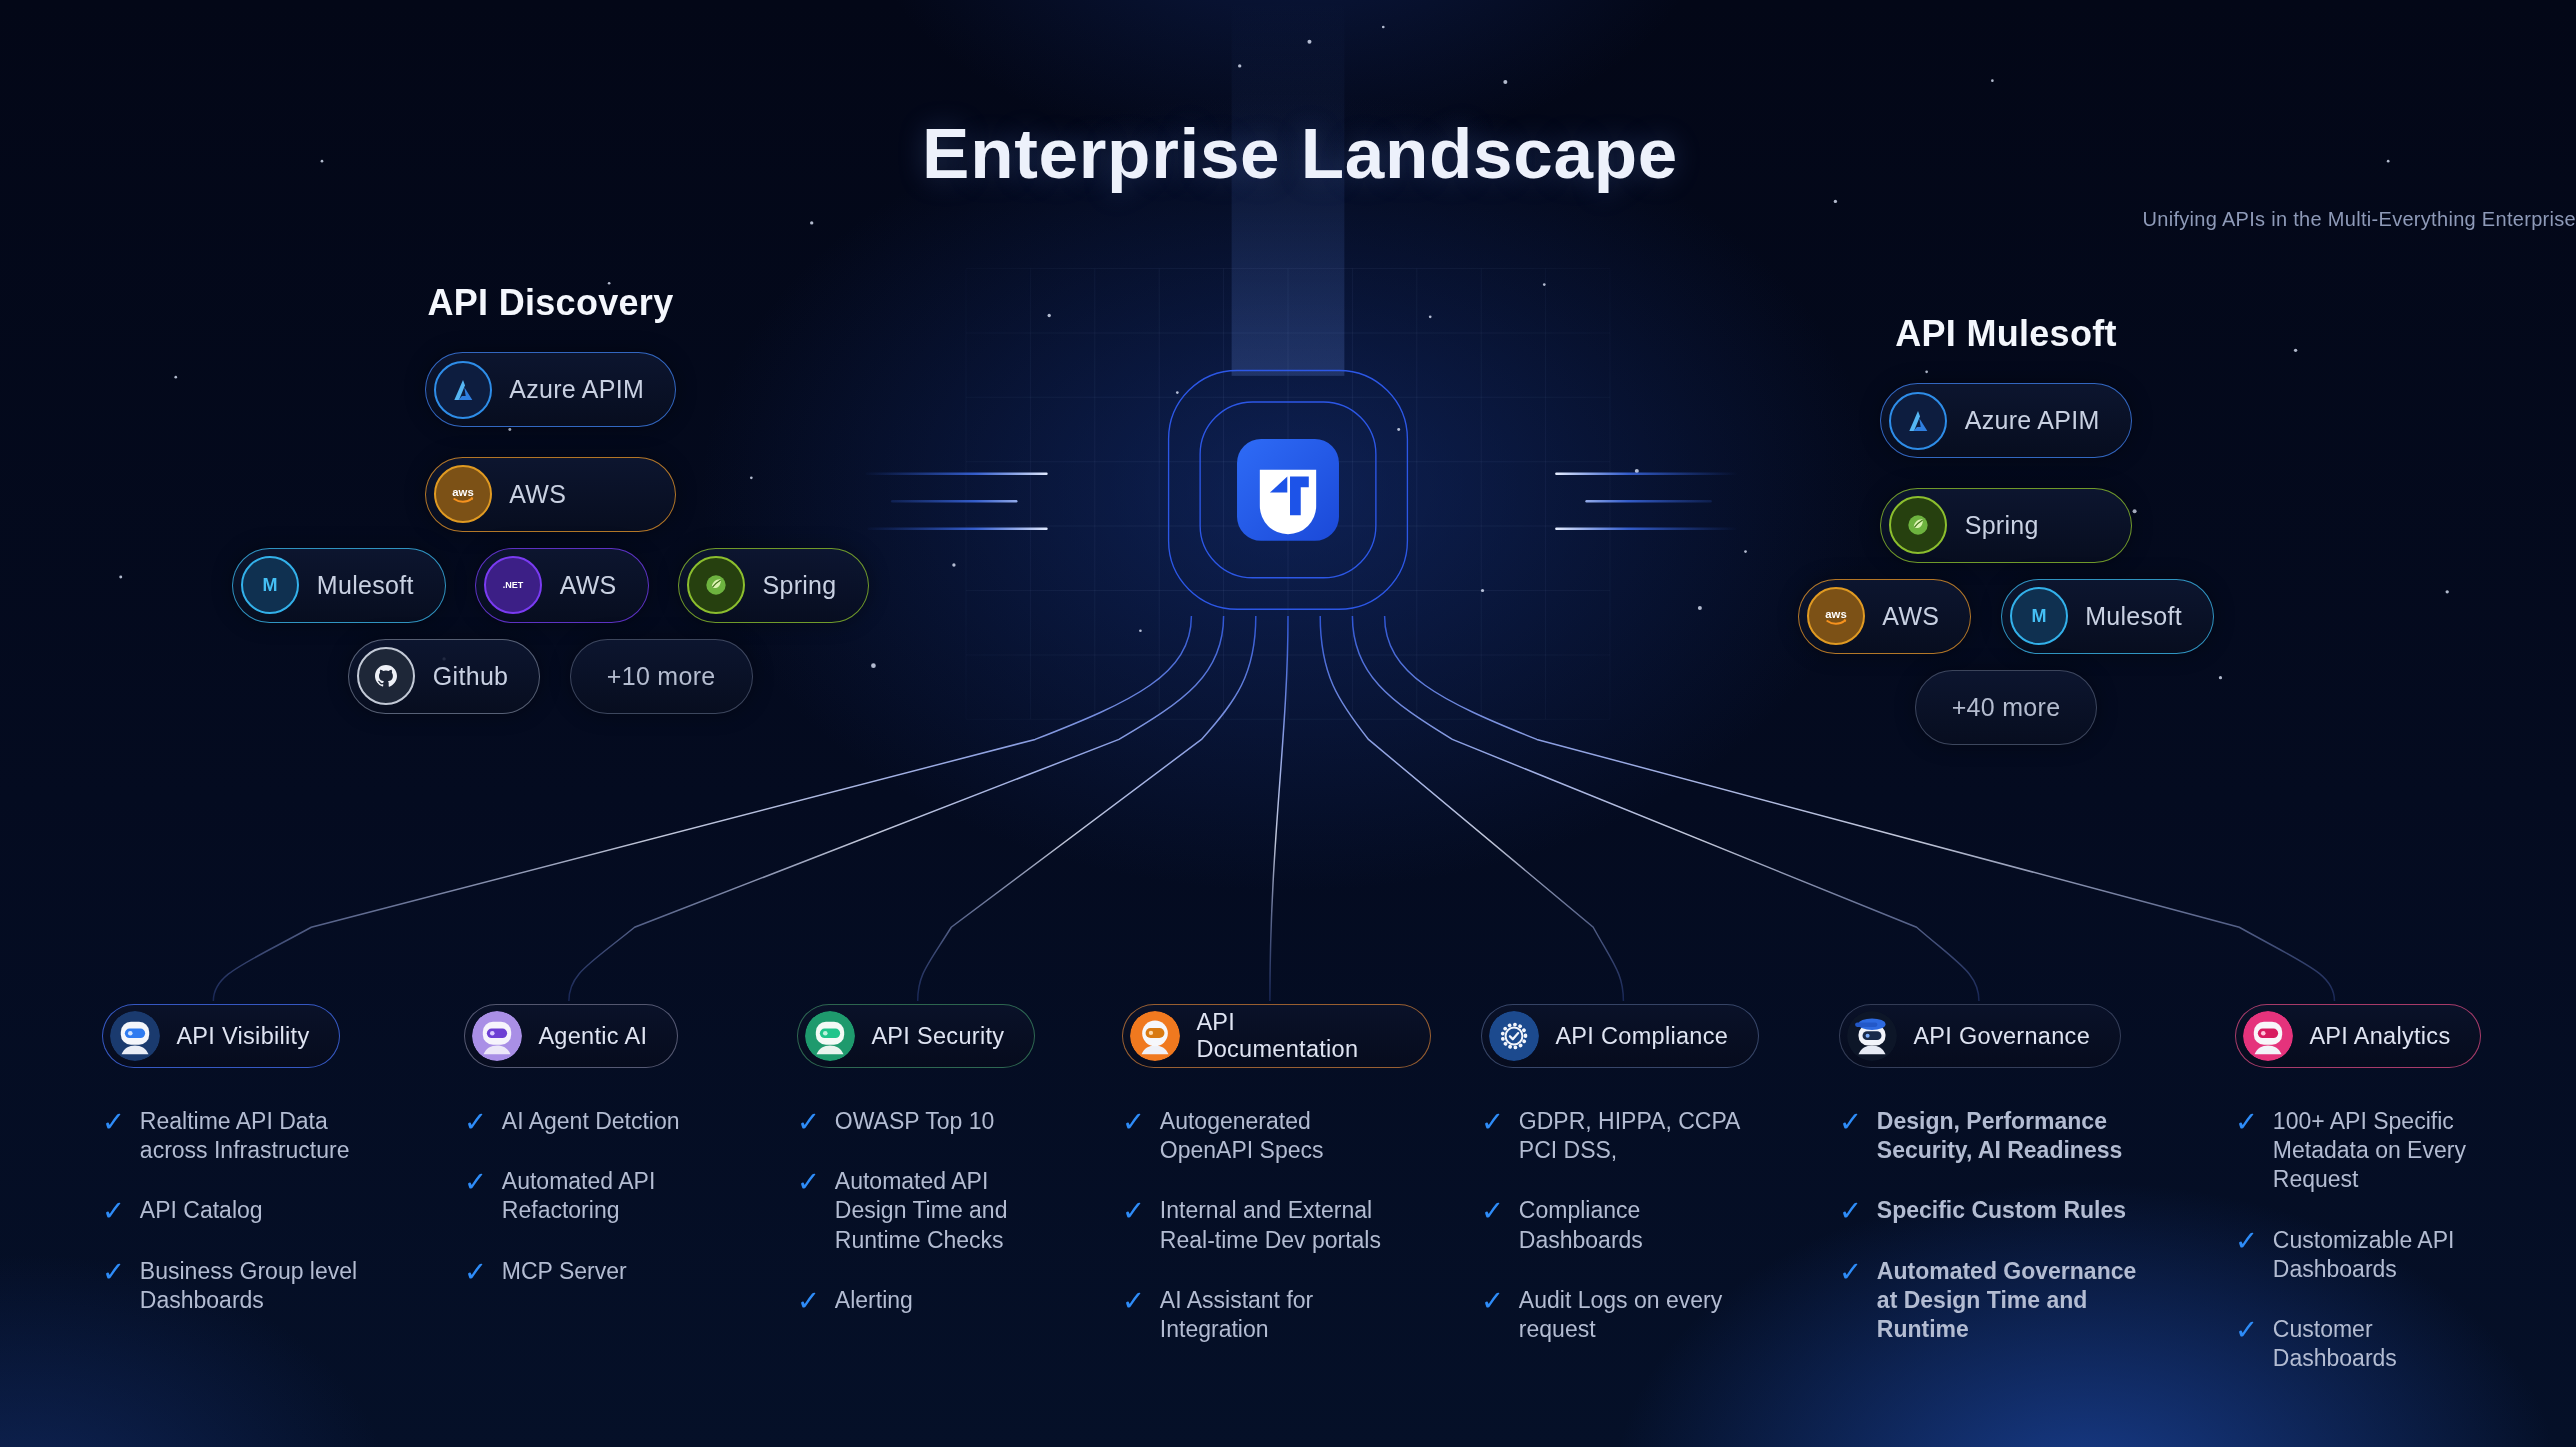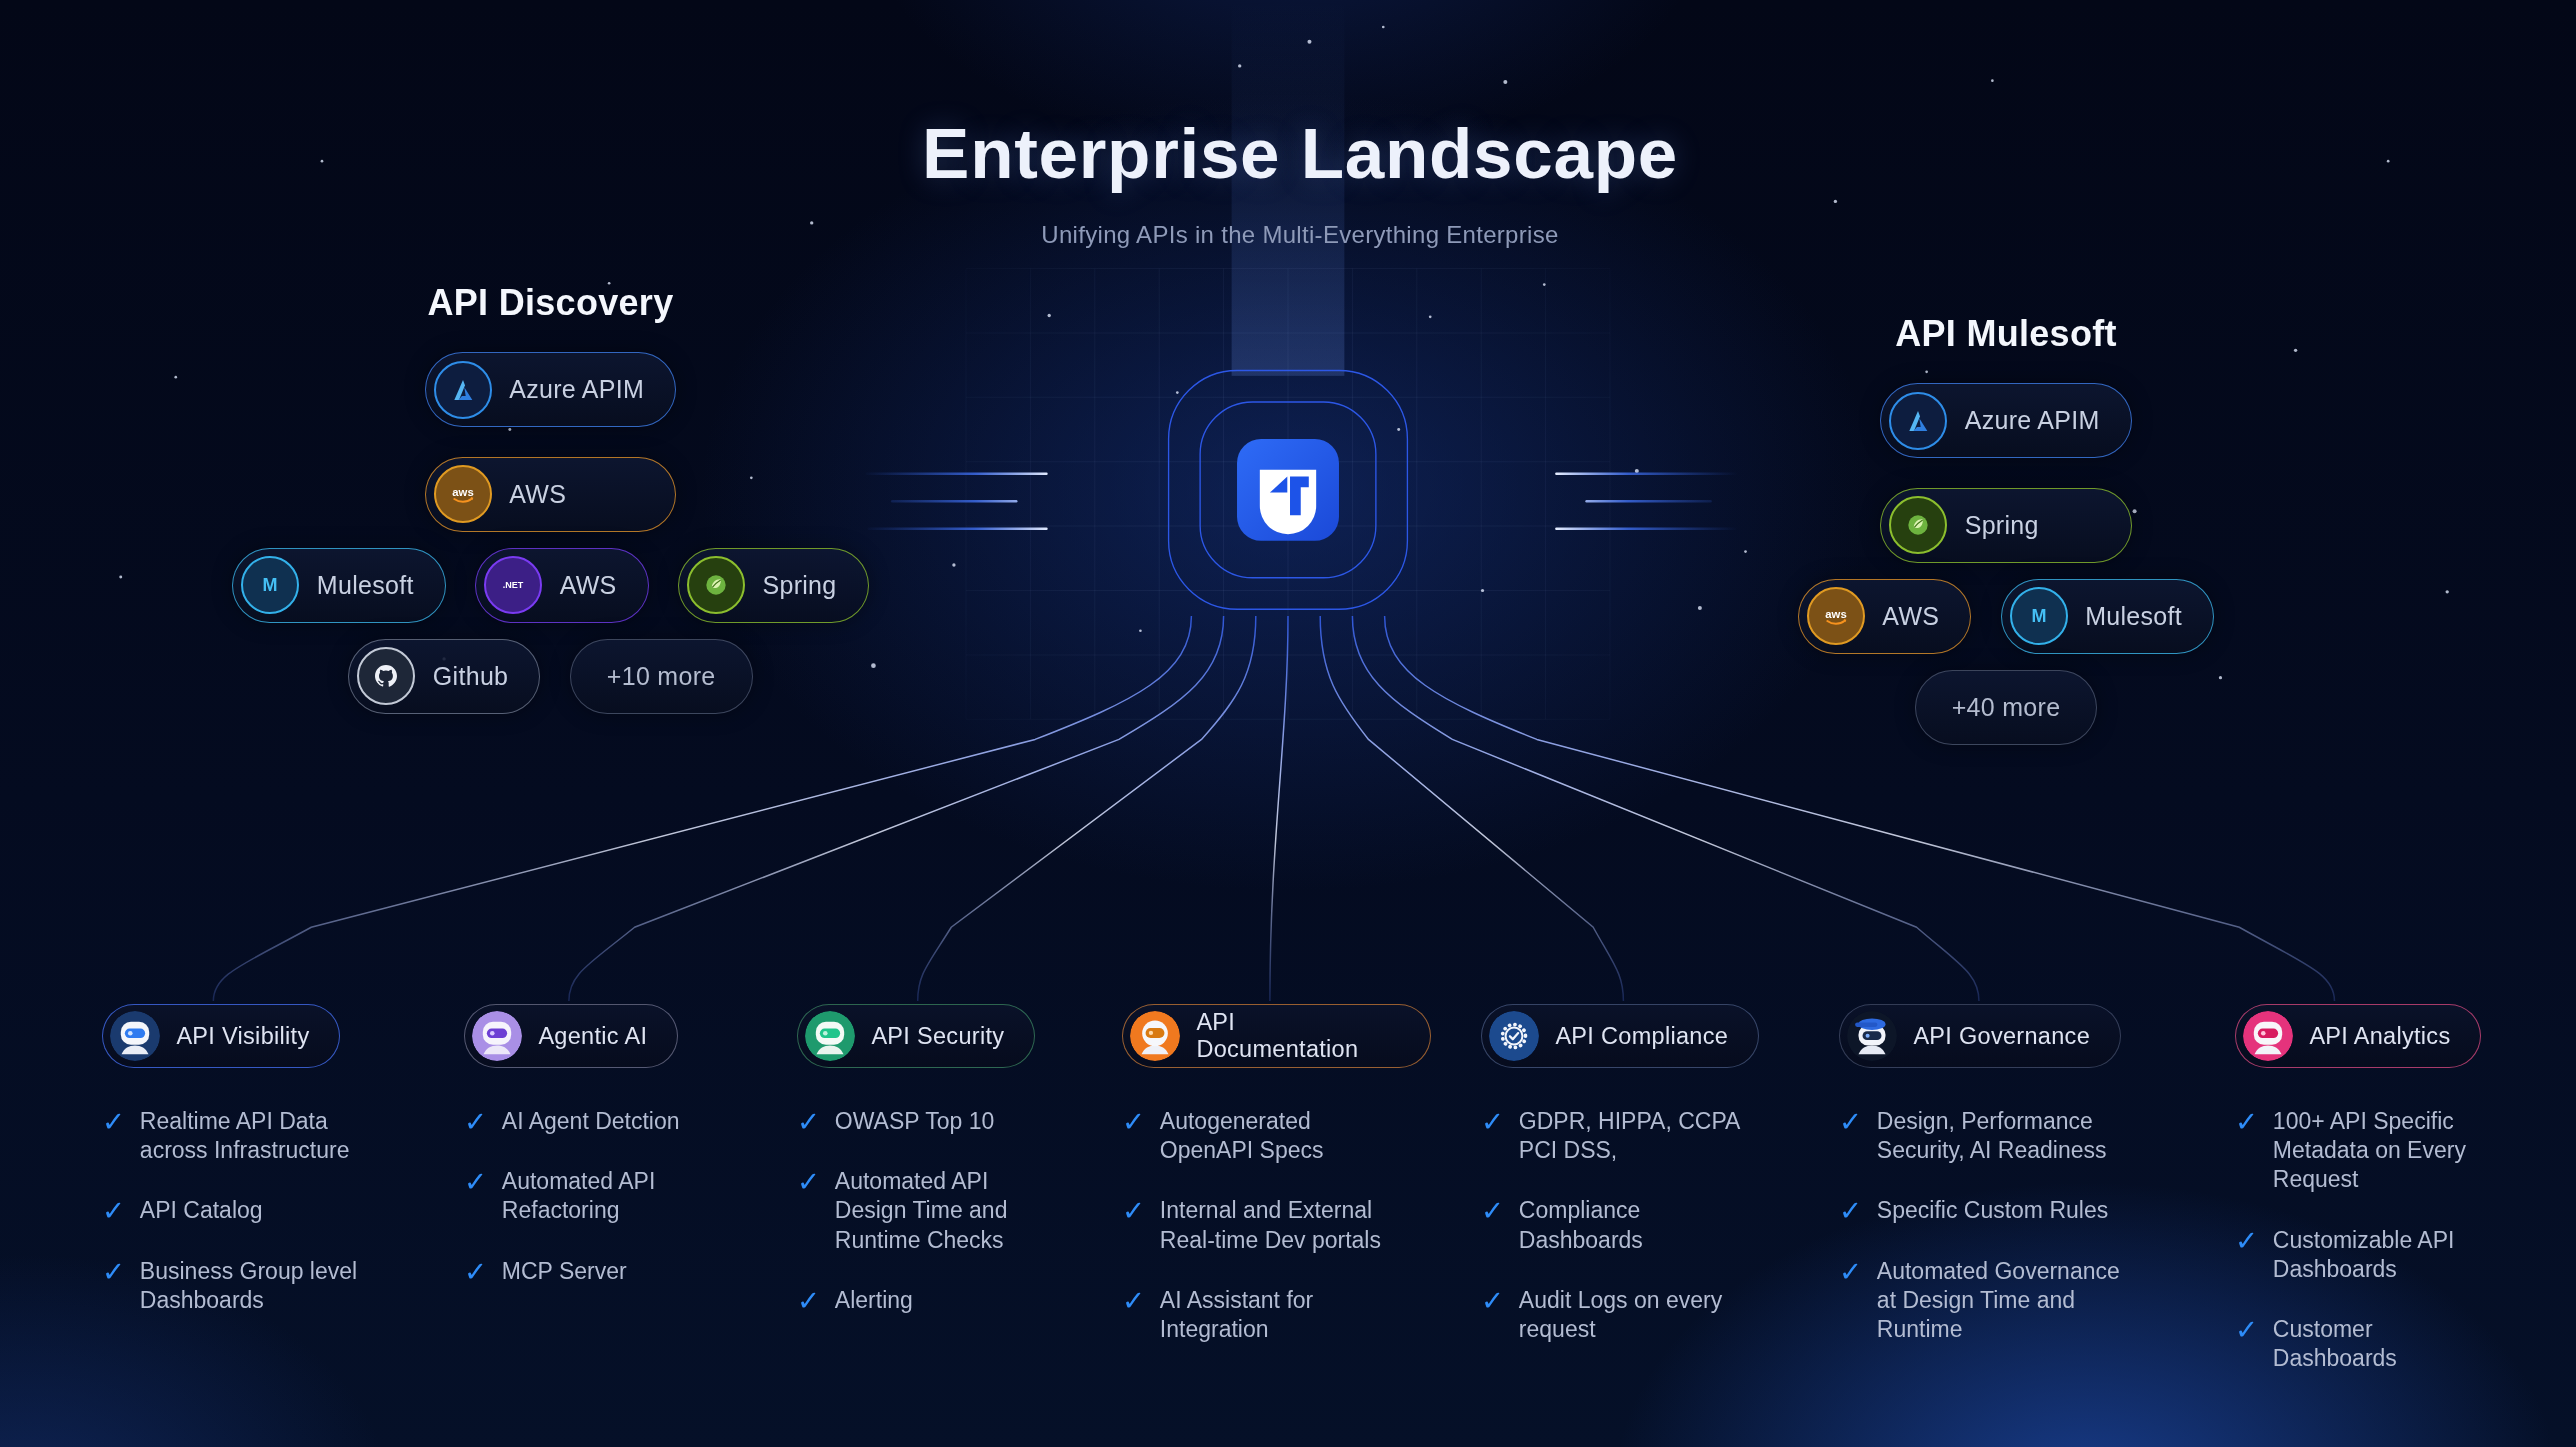--- a/index.html
+++ b/index.html
@@ -16,21 +16,21 @@
       linear-gradient(180deg,#030717 0%, #040b20 55%, #051028 100%);
   }
   svg.scene{ position:absolute; inset:0; z-index:1; }
 
   
   .title-wrap{ position:absolute; top:113px; left:0; right:0; text-align:center; z-index:2;padding-left:24px; }
   .title-wrap h1{
     font-size:71px; font-weight:700; color:#edf1fb; letter-spacing:0.7px;
     text-shadow:0 0 28px rgba(120,160,255,.25);
   }
-  .subtitle{ margin-top:27px; font-size:24px; color:#8e9ab8; letter-spacing:0.3px; }
+  .subtitle{ margin-top:14px; font-size:20px; color:#8e9ab8; letter-spacing:0.3px;text-align:right; }
 
   
   .panel{ position:absolute; z-index:2; display:flex; flex-direction:column; align-items:center; }
   .panel.discovery{ left:215px; top:282px; width:671px; }
   .panel.traffic{ left:1758px; top:313px; width:496px; }
   .panel h2{ font-size:36px; font-weight:700; color:#f4f7fd; letter-spacing:0.3px; }
   .prow{ display:flex; gap:29.5px; margin-top:16px; justify-content:center; }
   .prow.first{ margin-top:28px;flex-direction:column; }
 
   .pill{
@@ -60,21 +60,21 @@
     border:1.3px solid var(--bc, rgba(90,105,140,.55));
   }
   .cat-label{ font-size:23.5px; color:#dfe4f2; font-weight:500; letter-spacing:0.3px; }
   .mascot{ width:50px; height:50px; border-radius:50%; overflow:hidden; flex:0 0 auto; display:block; }
 
   ul.checklist{ list-style:none; margin-top:39px; }
   ul.checklist li{ display:flex; gap:14.8px; margin-bottom:31px; align-items:flex-start; }
   .check{ color:#2e8cf8; font-size:27.5px; font-weight:700; line-height:1.05; font-family:"DejaVu Sans",sans-serif; }
   .itext{ font-size:23px; line-height:1.27; color:#b3bcd2; display:block; }
   .c0 .itext{ width:229px; } .c1 .itext{ width:229px; } .c2 .itext{ width:216px; }
-  .c3 .itext{ width:236px; } .c4 .itext{ width:231px; } .c5 .itext{ width:268px; }
+  .c3 .itext{ width:236px; } .c4 .itext{ width:231px; } .c5 .itext{ width:268px;font-weight:bold; }
   .c6 .itext{ width:225px; }
 </style>
 </head>
 <body>
 
 <svg class="scene" width="2576" height="1448" viewBox="0 0 3840 2158">
   <defs>
     <linearGradient id="fanG" gradientUnits="userSpaceOnUse" x1="0" y1="905" x2="0" y2="1500">
       <stop offset="0" stop-color="#2b57e8" stop-opacity=".95"></stop>
       <stop offset=".42" stop-color="#b9c8ff" stop-opacity=".95"></stop>

